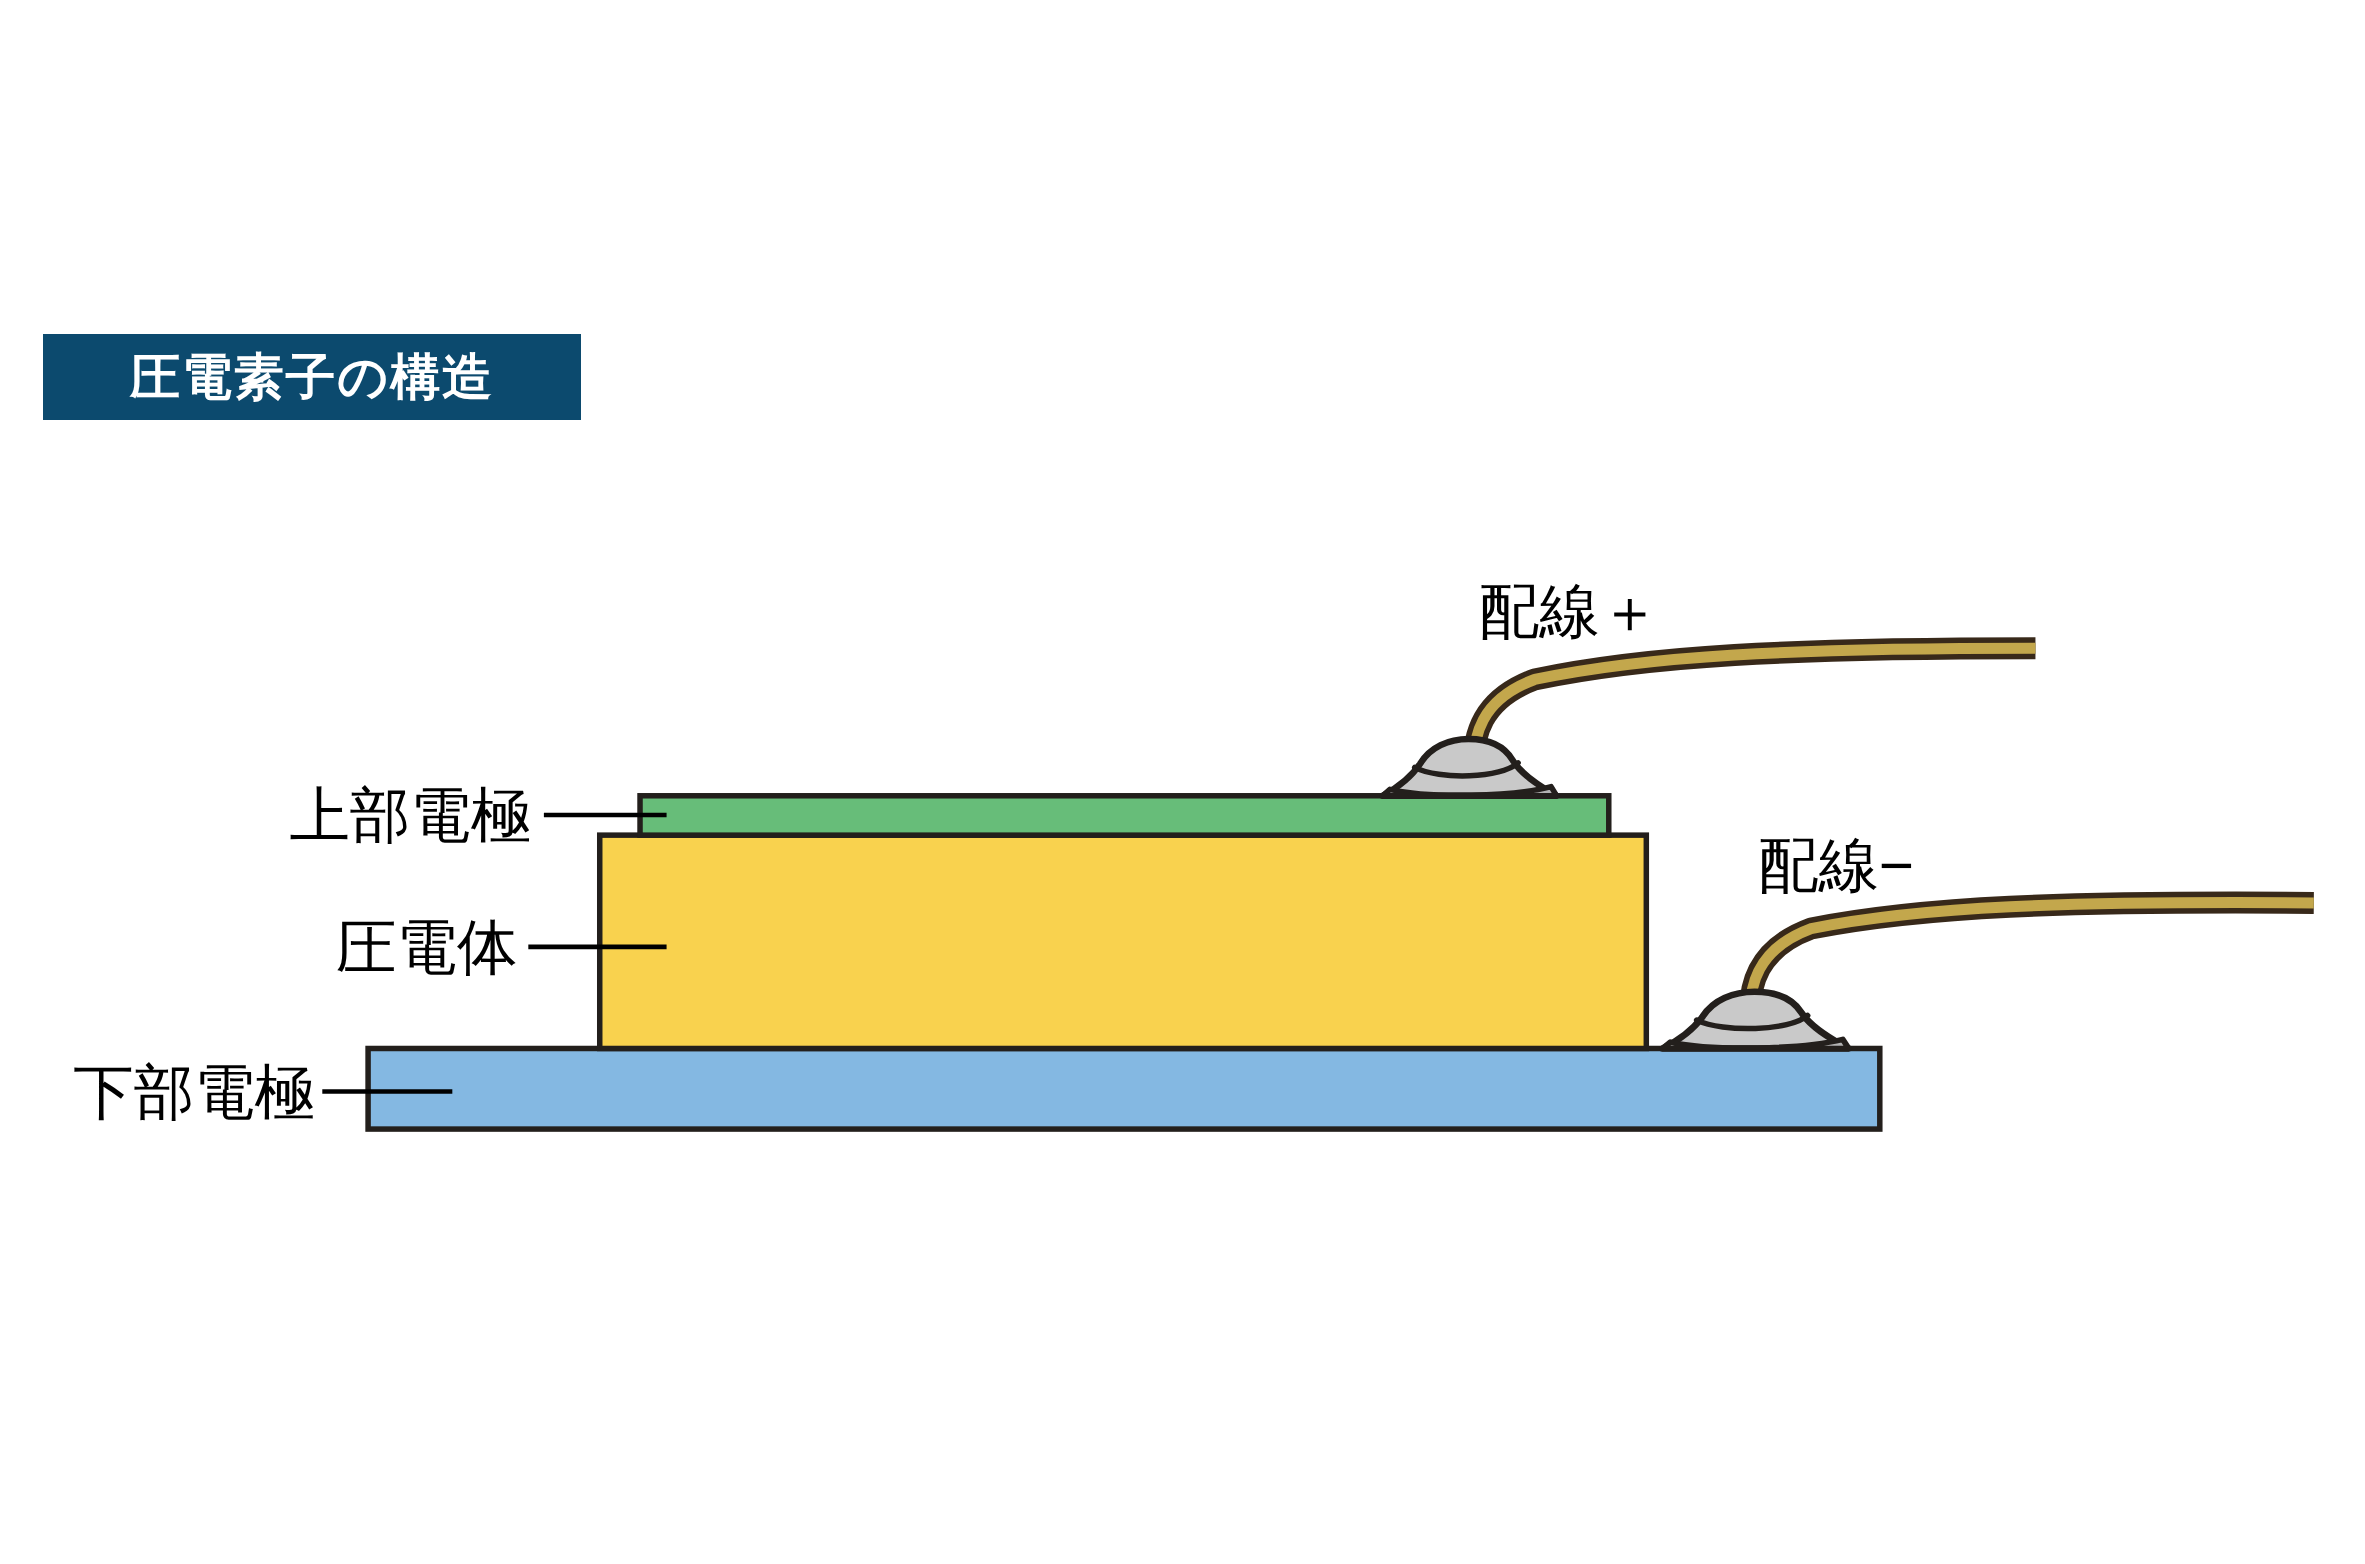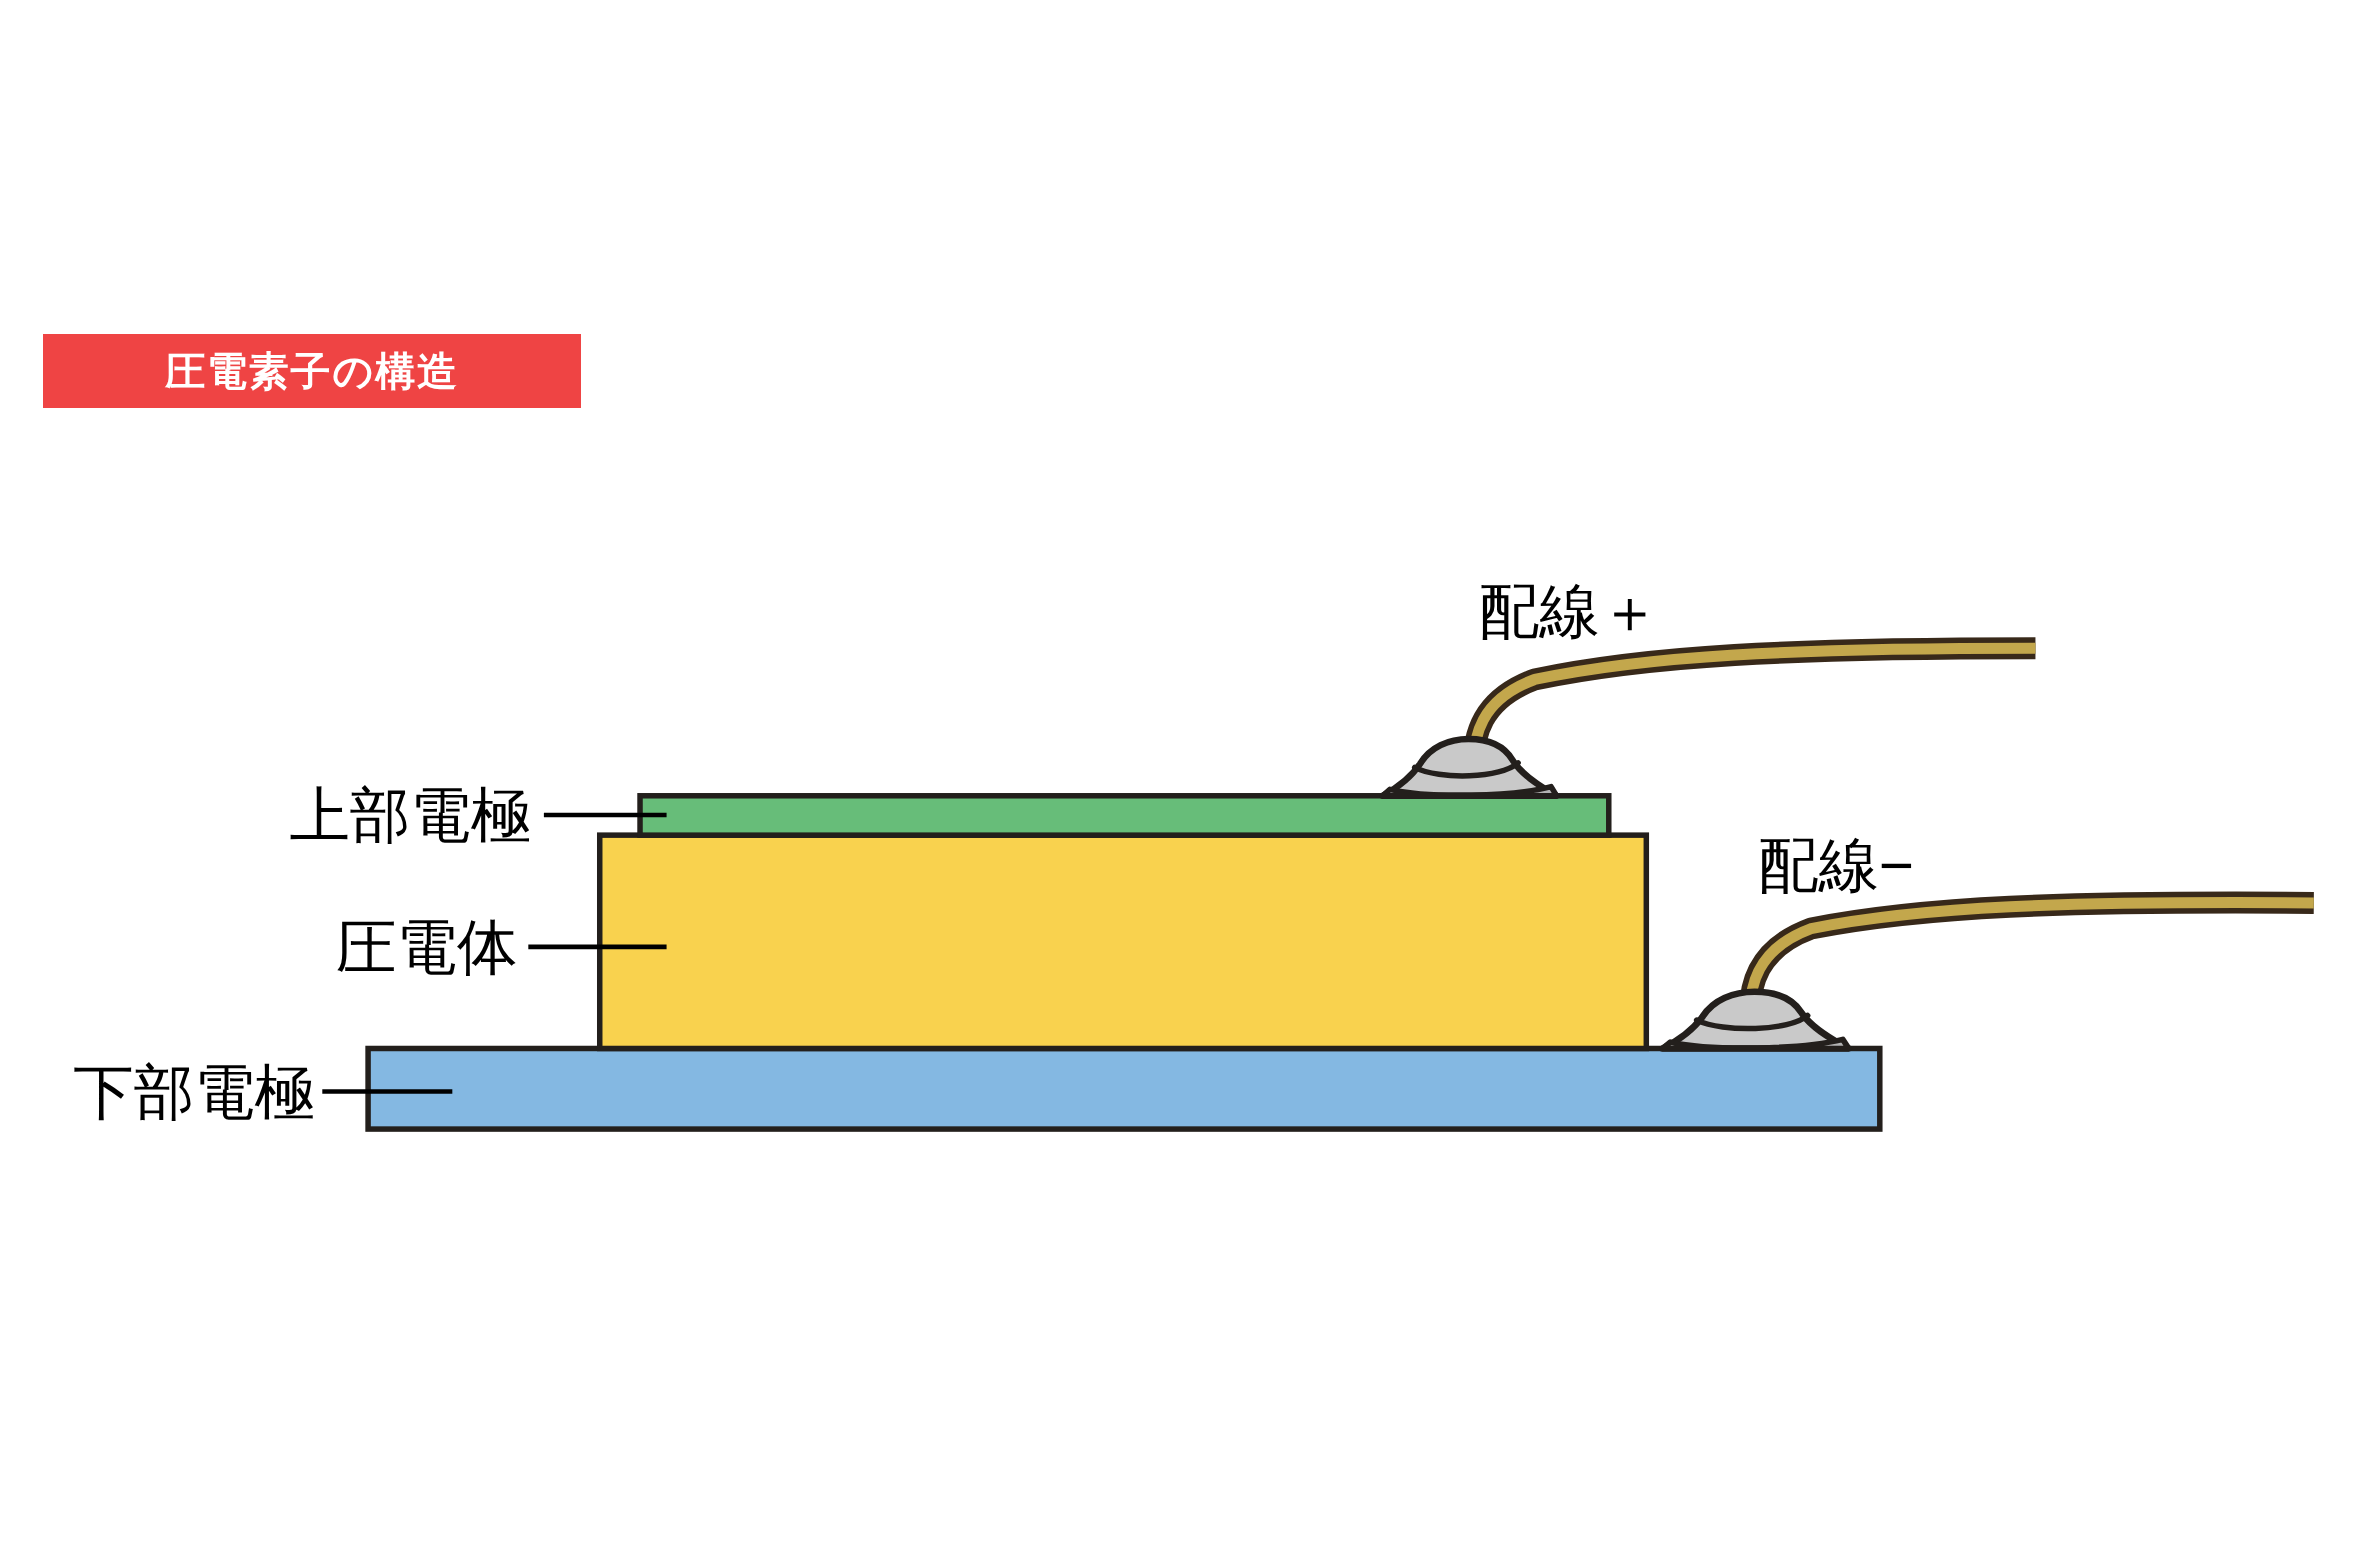--- a/index.html
+++ b/index.html
@@ -9,27 +9,27 @@
     height: 1565px;
     background: #ffffff;
     overflow: hidden;
     font-family: "Liberation Sans", "DejaVu Sans", sans-serif;
   }
   #title-banner {
     position: absolute;
     left: 43px;
     top: 334px;
     width: 538px;
-    height: 74px;
-    background: #ef4444;
+    height: 86px;
+    background: #0c4a6e;
     color: #ffffff;
     display: flex;
     align-items: center;
     justify-content: center;
-    font-size: 40px;
+    font-size: 50px;
     font-weight: bold;
     letter-spacing: 1.8px;
   }
   #diagram-svg { position: absolute; left: 0; top: 0; }
   .layer-rect { stroke: #231f1c; stroke-width: 6; }
   .leader-line { stroke: #000000; stroke-width: 5; fill: none; }
   .wire-outline { fill: none; stroke-width: 24; stroke-linecap: butt; }
   .wire-core { fill: none; stroke-width: 12; stroke-linecap: butt; }
   .solder-outer { stroke: #231f1c; stroke-width: 7; stroke-linejoin: round; }
   .solder-band { stroke: #231f1c; stroke-width: 6; stroke-linejoin: round; }

